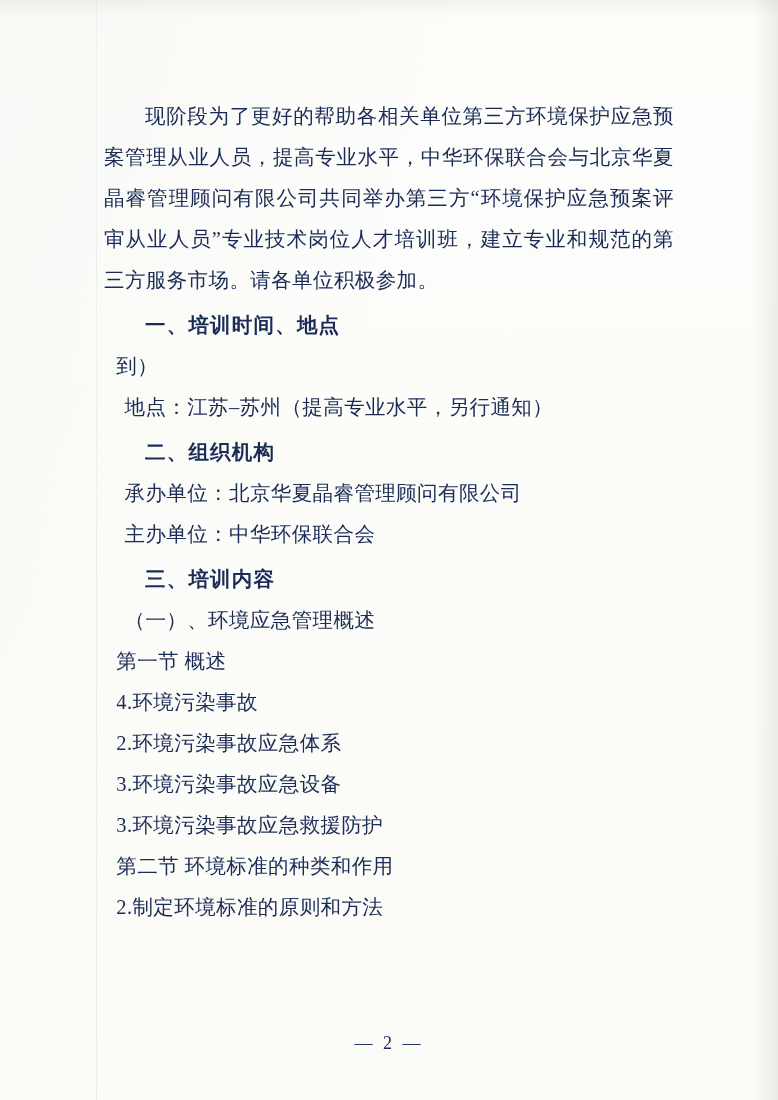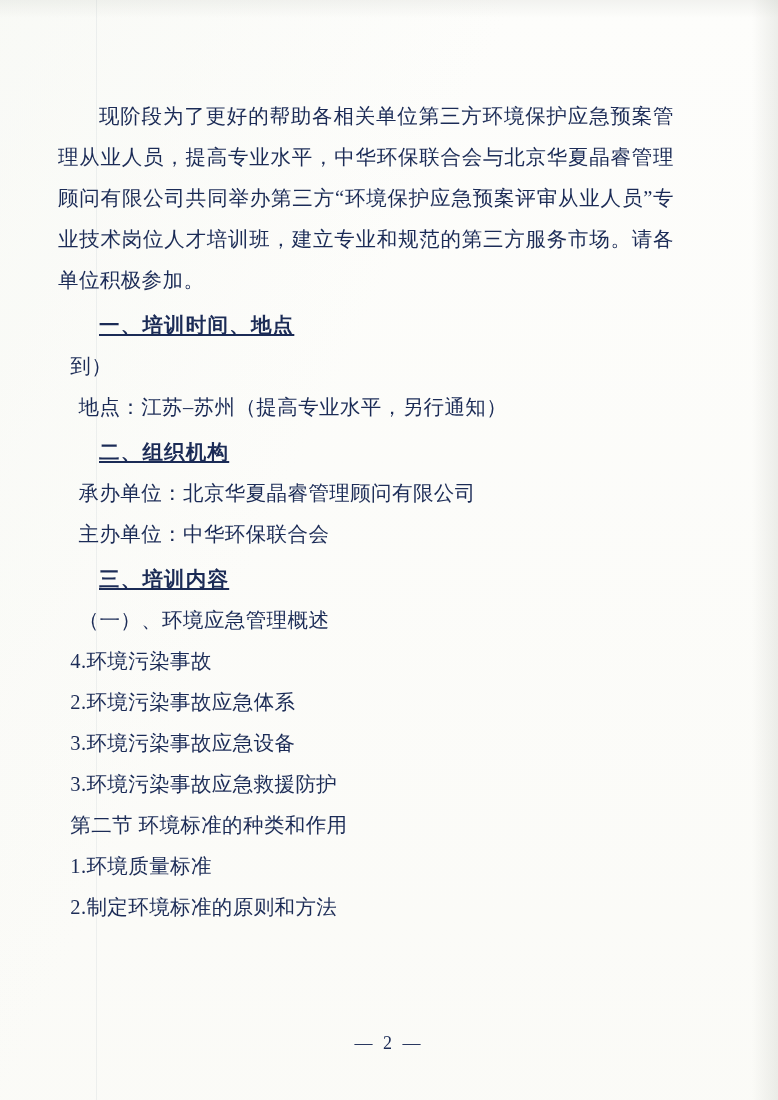--- a/index.html
+++ b/index.html
@@ -18,41 +18,40 @@
   .paper {
     position: absolute;
     inset: 0;
     background:
       linear-gradient(115deg, rgba(245,247,242,0.55) 0%, rgba(255,255,255,0) 40%),
       linear-gradient(0deg, rgba(250,250,246,0.8), rgba(253,253,251,0.8));
   }
   .page {
     position: absolute;
     inset: 0;
-    padding: 96px 104px 40px 58px;
+    padding: 96px 104px 40px 104px;
     box-sizing: border-box;
   }
   .doc-body {
     color: #1b2b56;
     font-size: 20.5px;
     line-height: 41px;
     letter-spacing: 0.4px;
   }
   .para {
     text-indent: 2em;
     margin: 0 0 0 0;
     text-align: justify;
     text-justify: inter-ideograph;
   }
   .heading {
     margin: 4px 0 0 0;
     text-indent: 2em;
     font-weight: bold;
     letter-spacing: 1.2px;
-    text-decoration: underline;
   }
   .line {
     margin: 0;
     text-indent: 1em;
   }
   .line.noindent {
     text-indent: 0.6em;
   }
   .footer {
     position: absolute;
@@ -100,26 +99,26 @@
     <p class="heading">一、培训时间、地点</p>
     <p class="line noindent">到）</p>
     <p class="line">地点：江苏–苏州（提高专业水平，另行通知）</p>
 
     <p class="heading">二、组织机构</p>
     <p class="line">承办单位：北京华夏晶睿管理顾问有限公司</p>
     <p class="line">主办单位：中华环保联合会</p>
 
     <p class="heading">三、培训内容</p>
     <p class="line">（一）、环境应急管理概述</p>
+    <p class="line noindent">第一节  概述</p>
     <p class="line noindent">4.环境污染事故</p>
     <p class="line noindent">2.环境污染事故应急体系</p>
     <p class="line noindent">3.环境污染事故应急设备</p>
     <p class="line noindent">3.环境污染事故应急救援防护</p>
     <p class="line noindent">第二节  环境标准的种类和作用</p>
-    <p class="line noindent">1.环境质量标准</p>
     <p class="line noindent">2.制定环境标准的原则和方法</p>
 
   </div>
 </div>
 
 <div class="footer">
   <span>— 2 —</span>
 </div>
 
 <div class="edge-shadow"></div>

